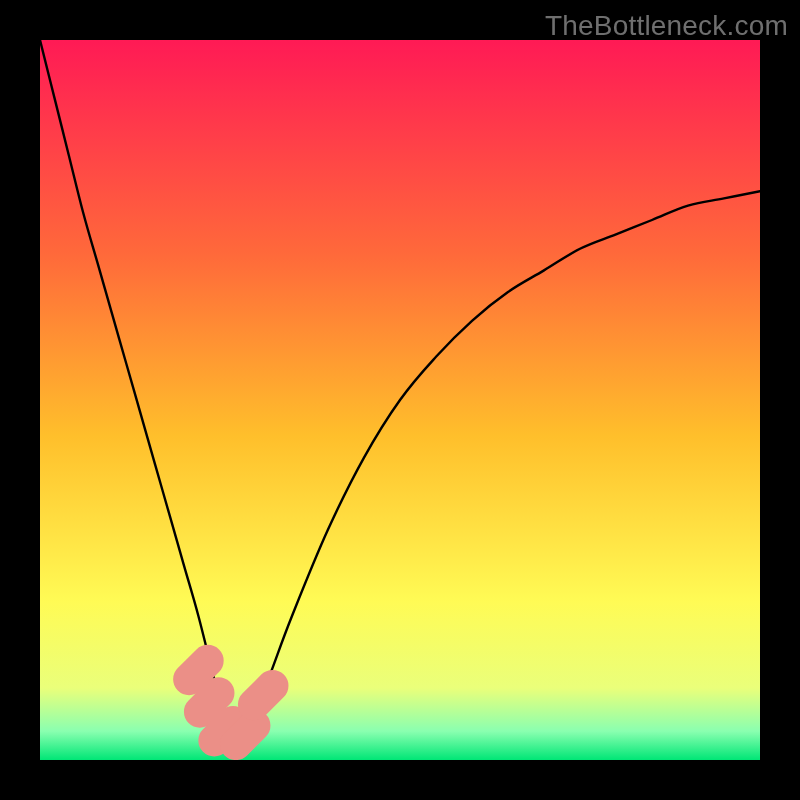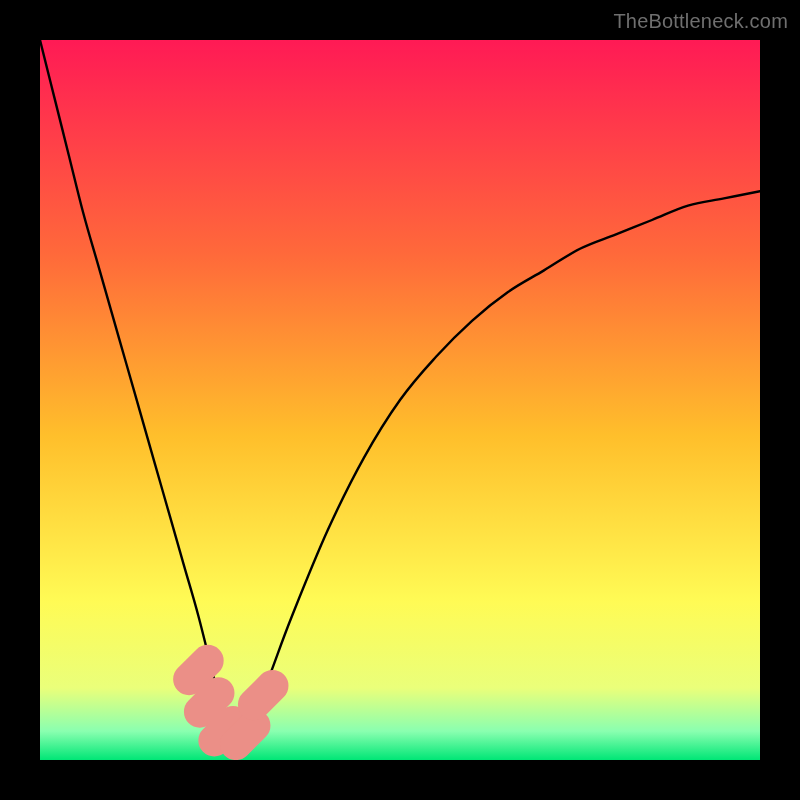--- a/index.html
+++ b/index.html
@@ -25,21 +25,21 @@
     left: 40px;
     width: 720px;
     height: 720px;
     overflow: hidden;
   }
   .watermark {
     position: absolute;
     top: 10px;
     right: 12px;
     color: #6f6f6f;
-    font-size: 20px;
+    font-size: 28px;
     font-weight: 400;
     letter-spacing: 0.2px;
   }
   svg {
     display: block;
   }
 </style>
 </head>
 <body>
 

